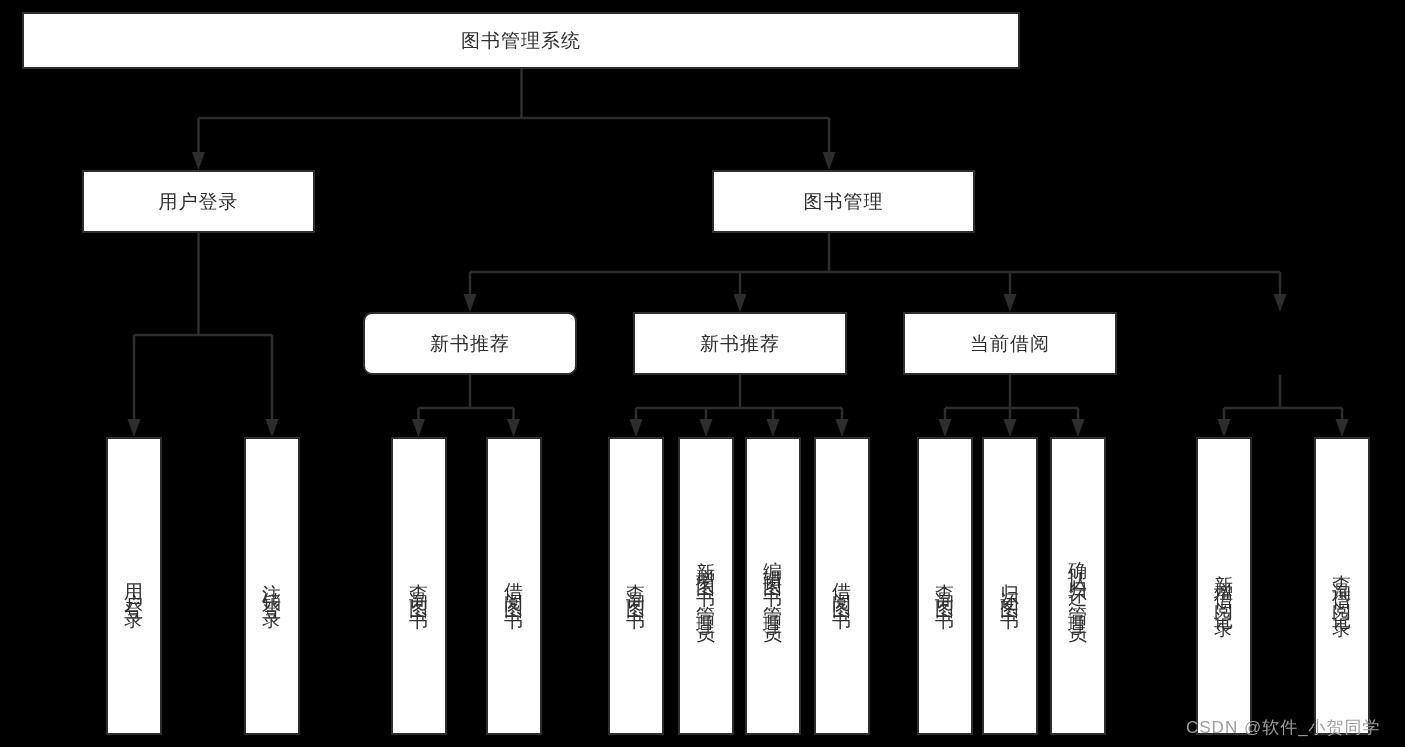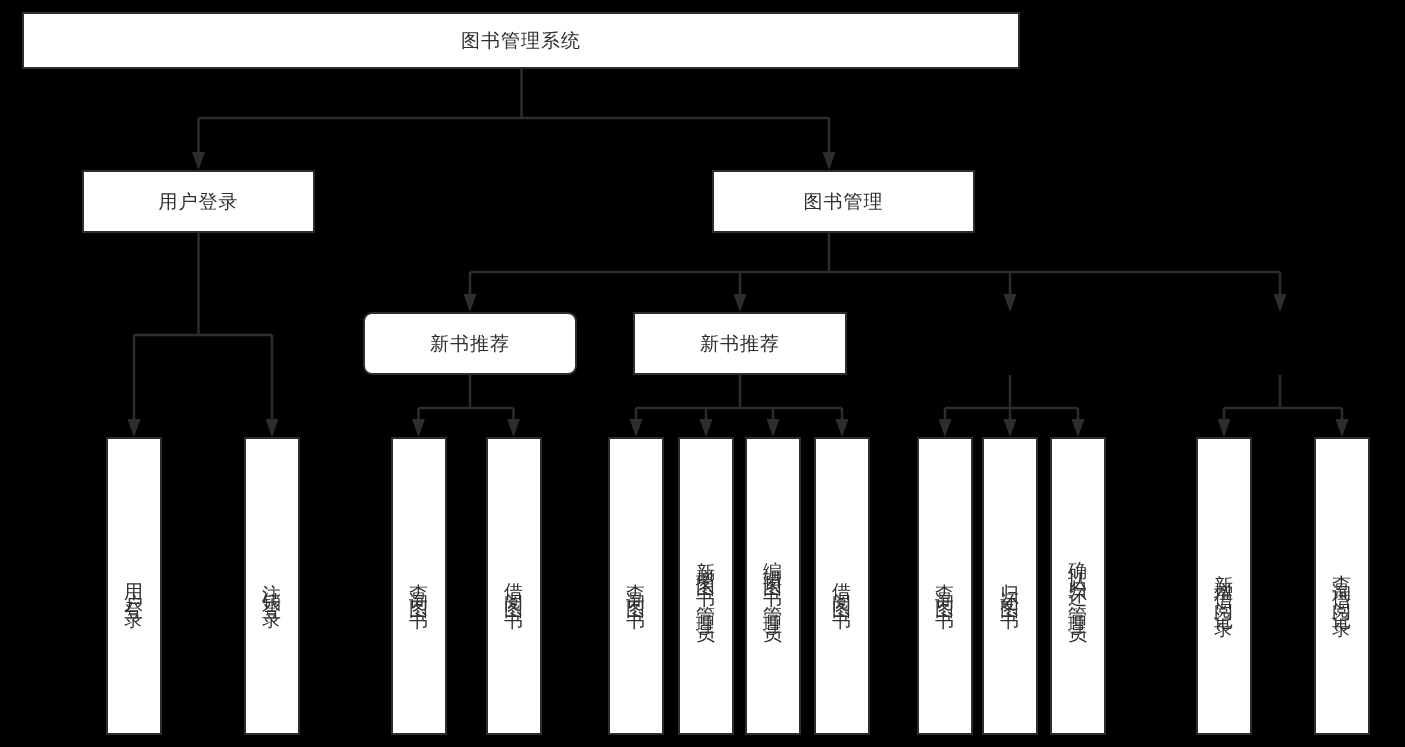--- a/index.html
+++ b/index.html
@@ -108,20 +108,21 @@
     </g>
   </svg>
 
   <div class="box" style="left:22px; top:12px; width:998px; height:57px;">图书管理系统</div>
 
   <div class="box" style="left:82px; top:170px; width:233px; height:63px;">用户登录</div>
   <div class="box" style="left:712px; top:170px; width:263px; height:63px;text-align:right;">图书管理</div>
 
   <div class="box" style="left:363px; top:312px; width:214px; height:63px;border-radius:9px;">新书推荐</div>
   <div class="box" style="left:633px; top:312px; width:214px; height:63px;">新书推荐</div>
+  <div class="box" style="left:903px; top:312px; width:214px; height:63px;">当前借阅</div>
 
   <div class="vbox" style="left:106px;">
     <span>用户登录</span>
   </div>
   <div class="vbox" style="left:244px;">
     <span>注销登录</span>
   </div>
 
   <div class="vbox" style="left:391px;">
     <span>查询图书</span>
@@ -153,14 +154,15 @@
     <span>确认归还（管理员）</span>
   </div>
 
   <div class="vbox" style="left:1196px;">
     <span>新增借阅记录</span>
   </div>
   <div class="vbox" style="left:1314px;">
     <span>查询借阅记录</span>
   </div>
 
+  <div class="watermark">CSDN @软件_小贺同学</div>
 
 </div>
 
 </body></html>

